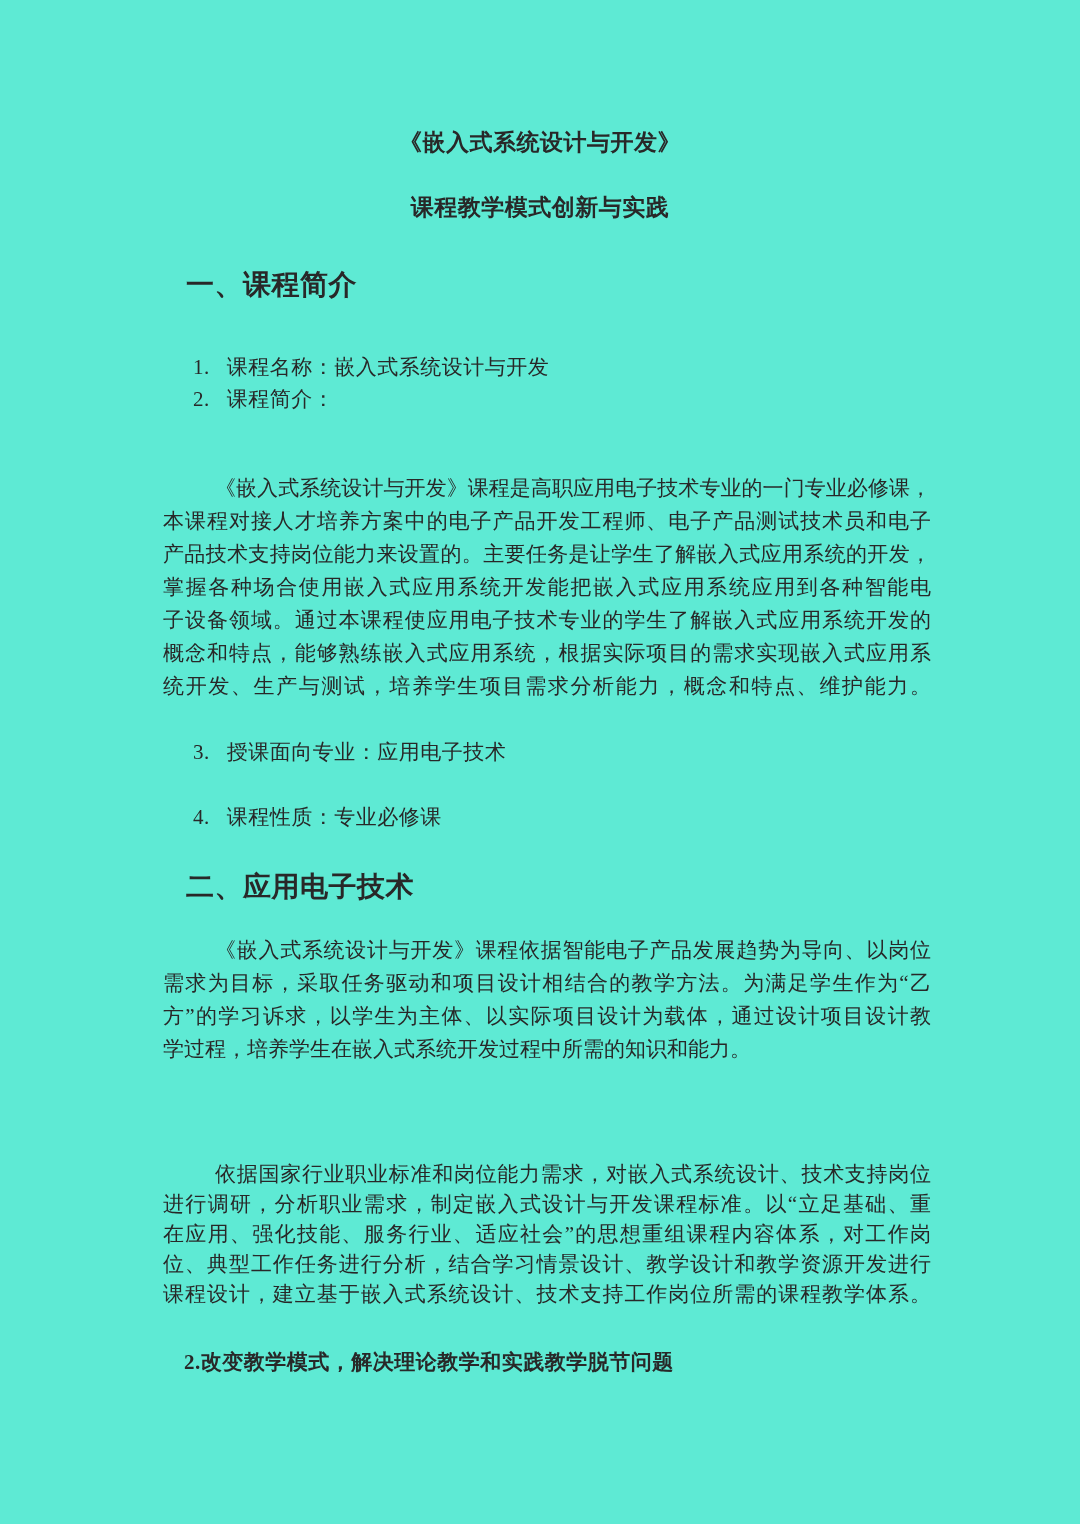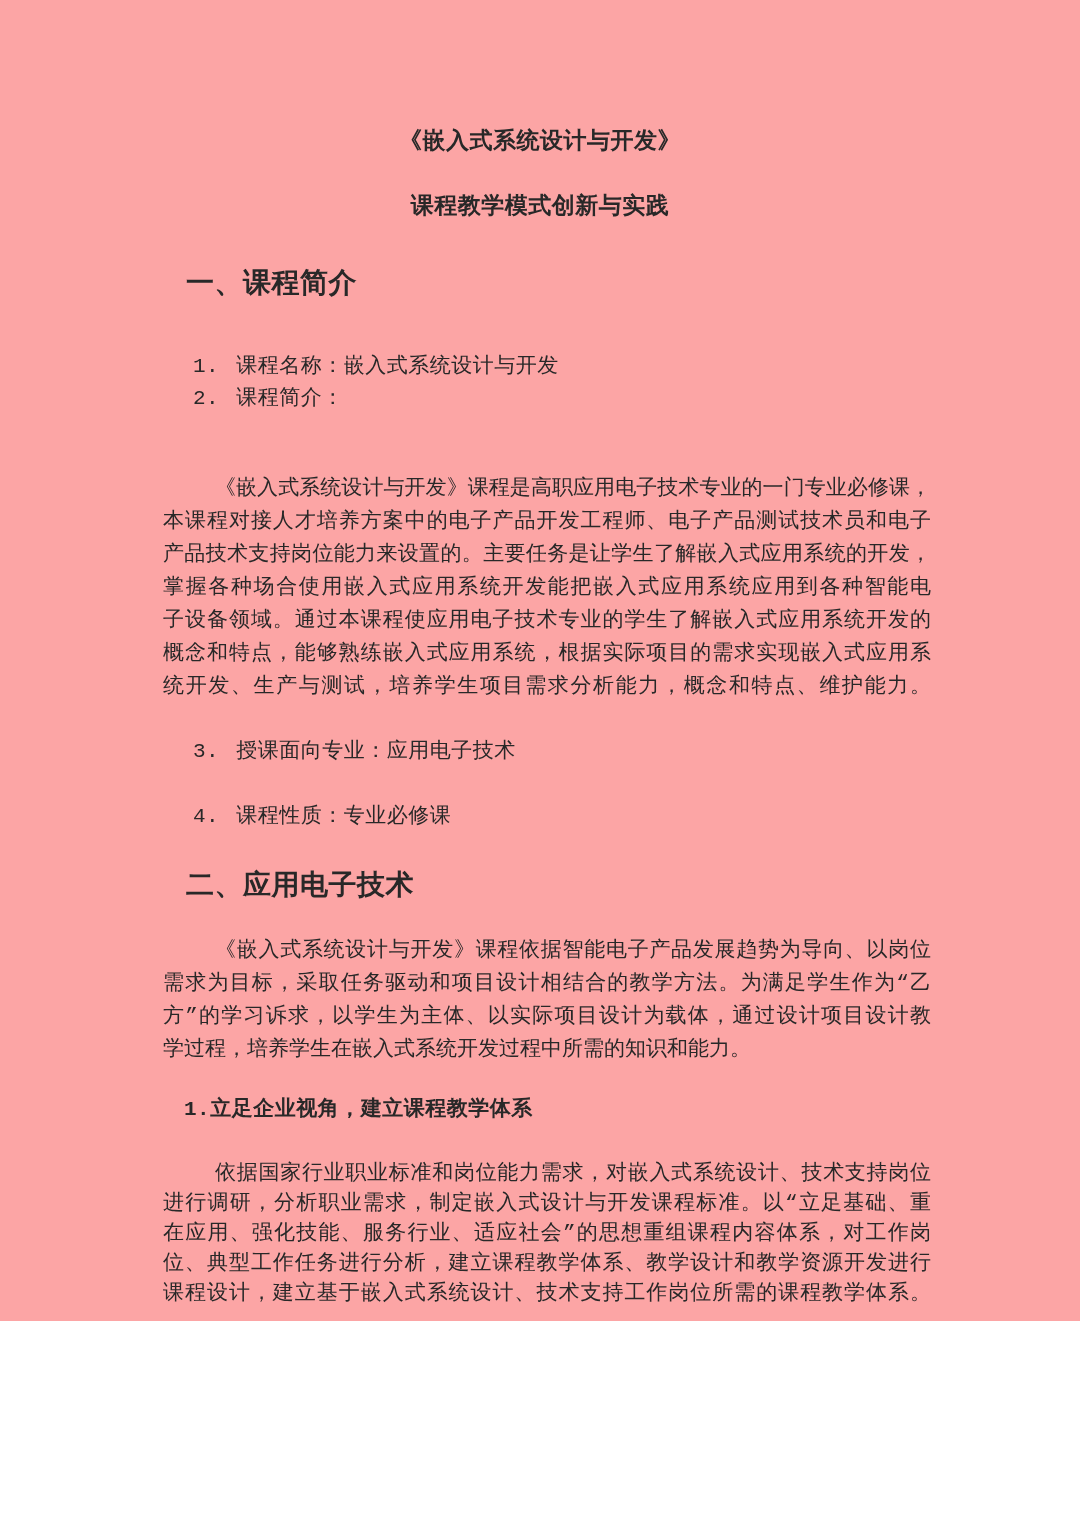--- a/index.html
+++ b/index.html
@@ -3,23 +3,23 @@
 <meta charset="utf-8">
 <style>
   html, body {
     margin: 0;
     padding: 0;
     background: #ffffff;
   }
   .page {
     position: relative;
     width: 1080px;
-    height: 1321px;
-    background: #fca5a5;
-    font-family: Liberation Mono, monospace;
+    height: 1524px;
+    background: #5eead4;
+    font-family: Liberation Serif, serif;
     color: #282828;
     overflow: hidden;
   }
   
   .doc-title, .doc-subtitle {
     position: absolute;
     left: 0;
     width: 100%;
     text-align: center;
     font-size: 23px;
@@ -135,25 +135,24 @@
 
   <div class="h-level1" id="h-teaching">二、应用电子技术</div>
 
   <div class="para" id="p-teaching">
     <div class="pline indent">《嵌入式系统设计与开发》课程依据智能电子产品发展趋势为导向、以岗位</div>
     <div class="pline">需求为目标，采取任务驱动和项目设计相结合的教学方法。为满足学生作为“乙</div>
     <div class="pline">方”的学习诉求，以学生为主体、以实际项目设计为载体，通过设计项目设计教</div>
     <div class="pline short">学过程，培养学生在嵌入式系统开发过程中所需的知识和能力。</div>
   </div>
 
-  <div class="h-level2" id="h-sub1">1.立足企业视角，建立课程教学体系</div>
 
   <div class="para tight" id="p-sub1">
     <div class="pline indent">依据国家行业职业标准和岗位能力需求，对嵌入式系统设计、技术支持岗位</div>
     <div class="pline">进行调研，分析职业需求，制定嵌入式设计与开发课程标准。以“立足基础、重</div>
     <div class="pline">在应用、强化技能、服务行业、适应社会”的思想重组课程内容体系，对工作岗</div>
-    <div class="pline">位、典型工作任务进行分析，建立课程教学体系、教学设计和教学资源开发进行</div>
+    <div class="pline">位、典型工作任务进行分析，结合学习情景设计、教学设计和教学资源开发进行</div>
     <div class="pline">课程设计，建立基于嵌入式系统设计、技术支持工作岗位所需的课程教学体系。</div>
   </div>
 
   <div class="h-level2" id="h-sub2">2.改变教学模式，解决理论教学和实践教学脱节问题</div>
 
 </div>
 
 </body></html>

